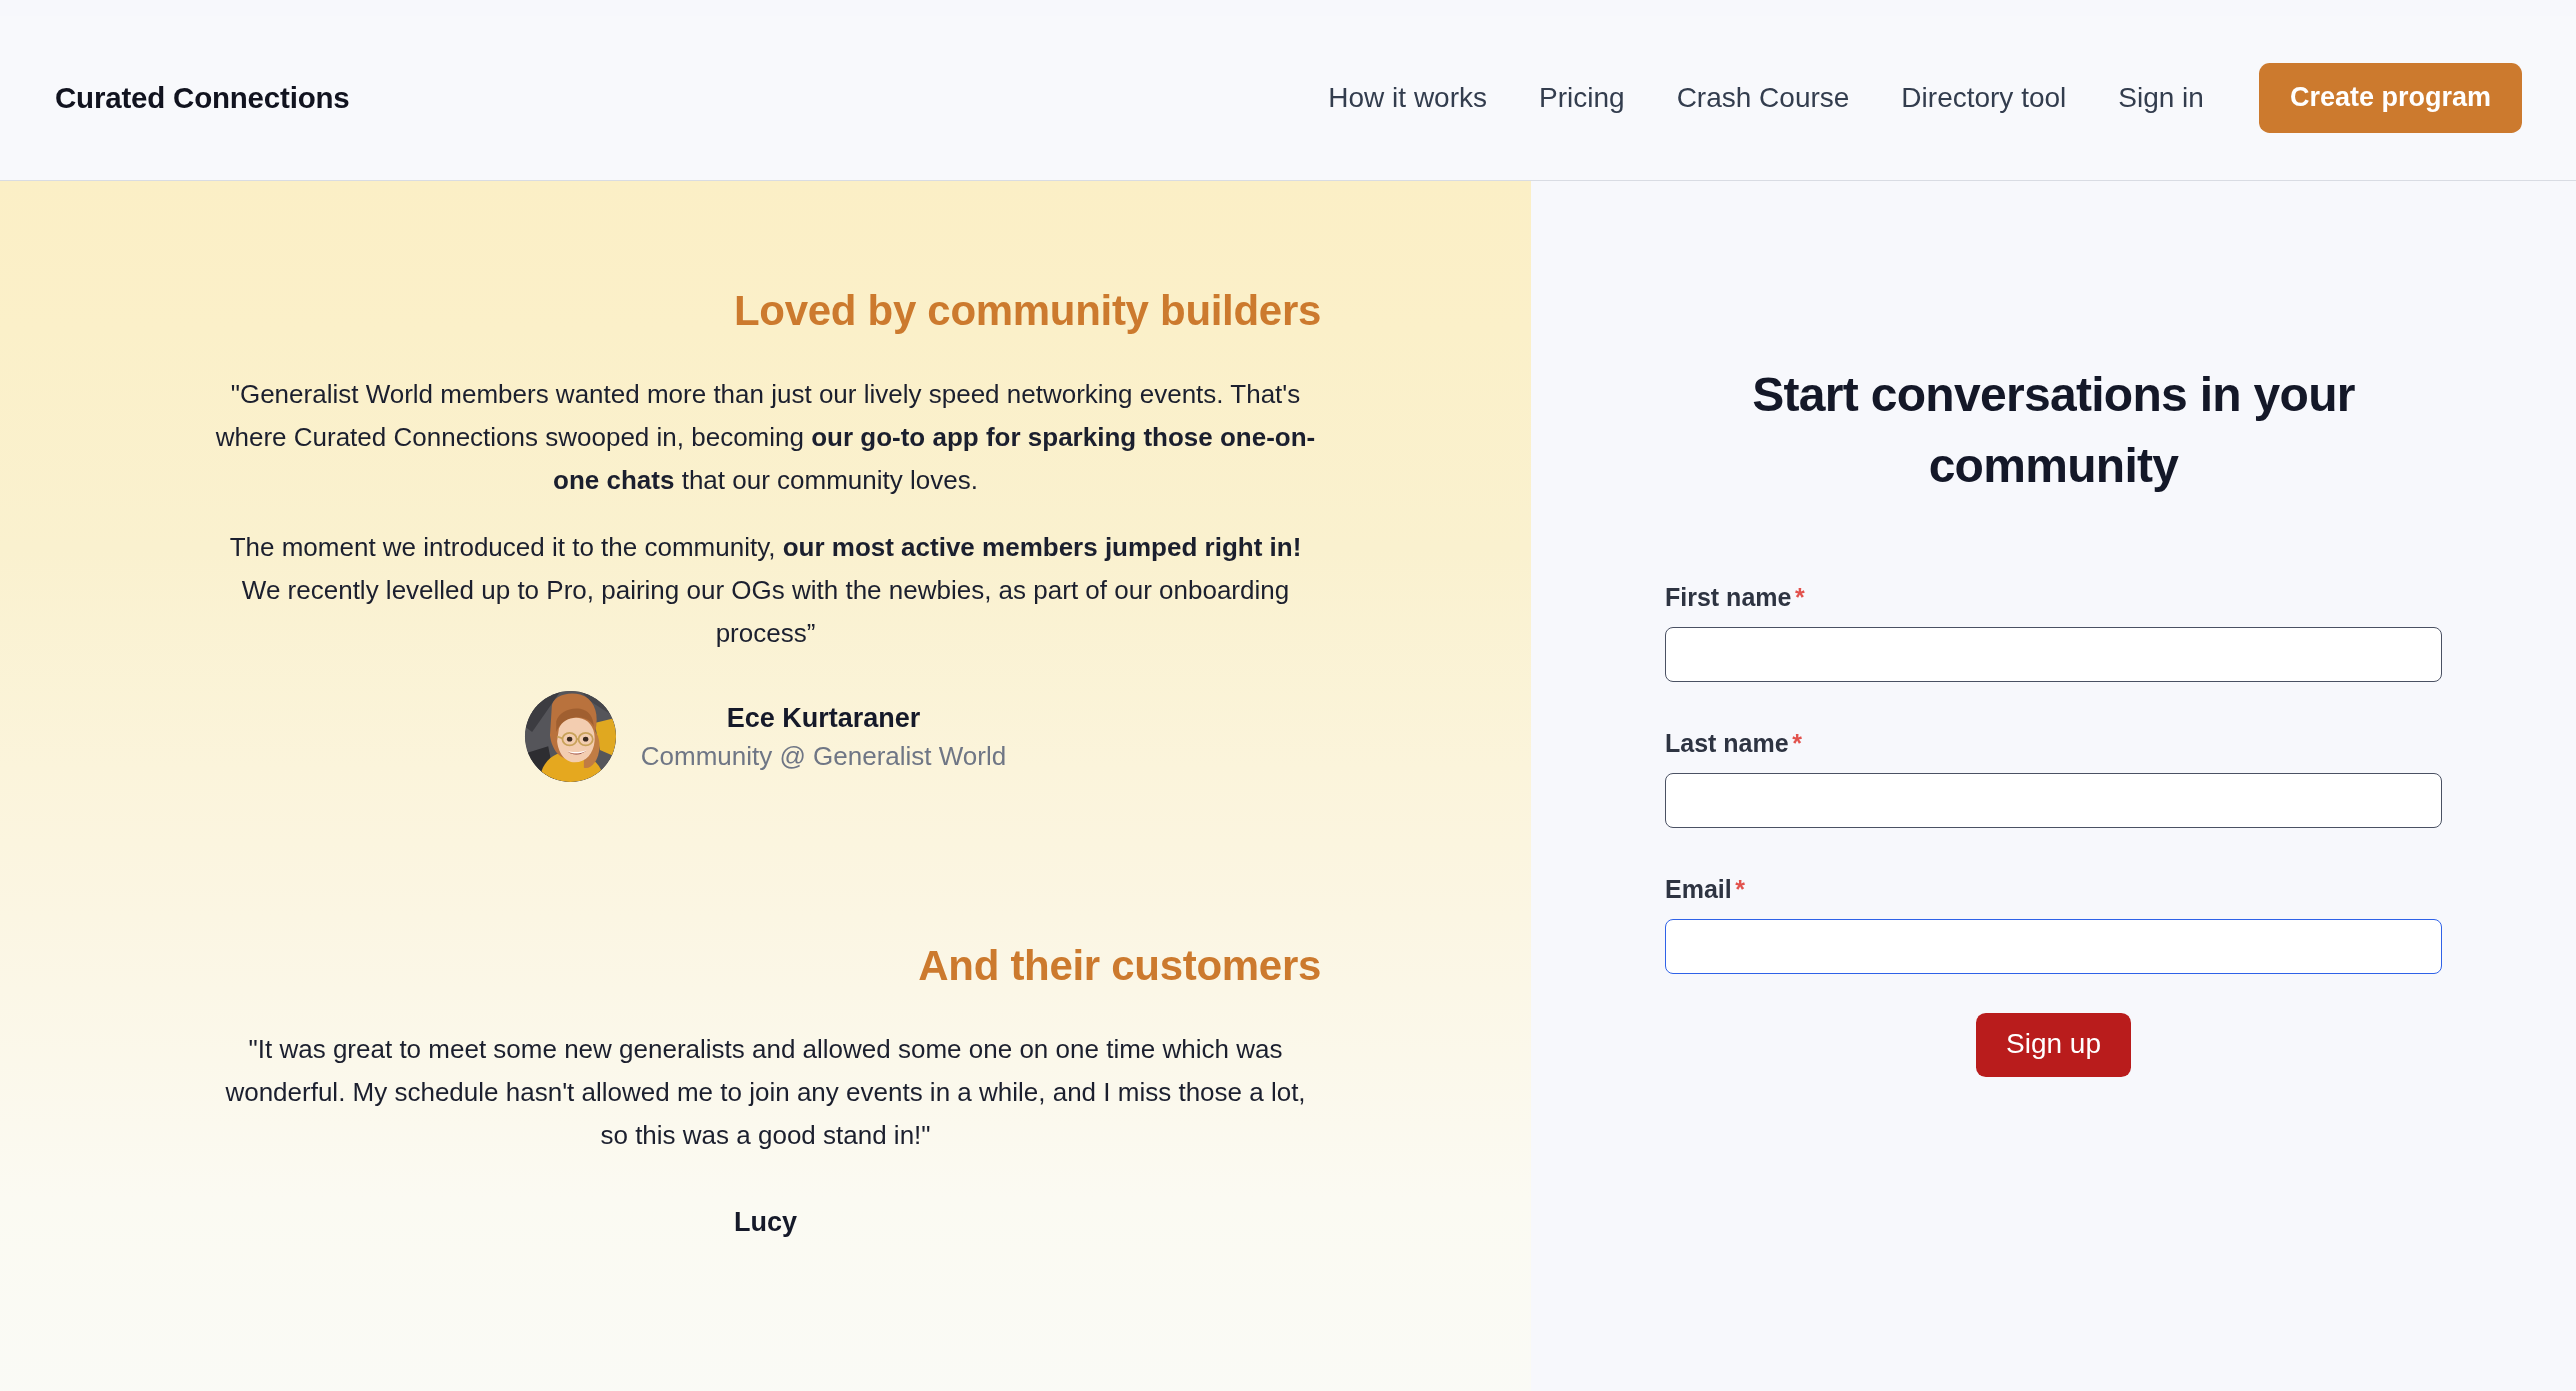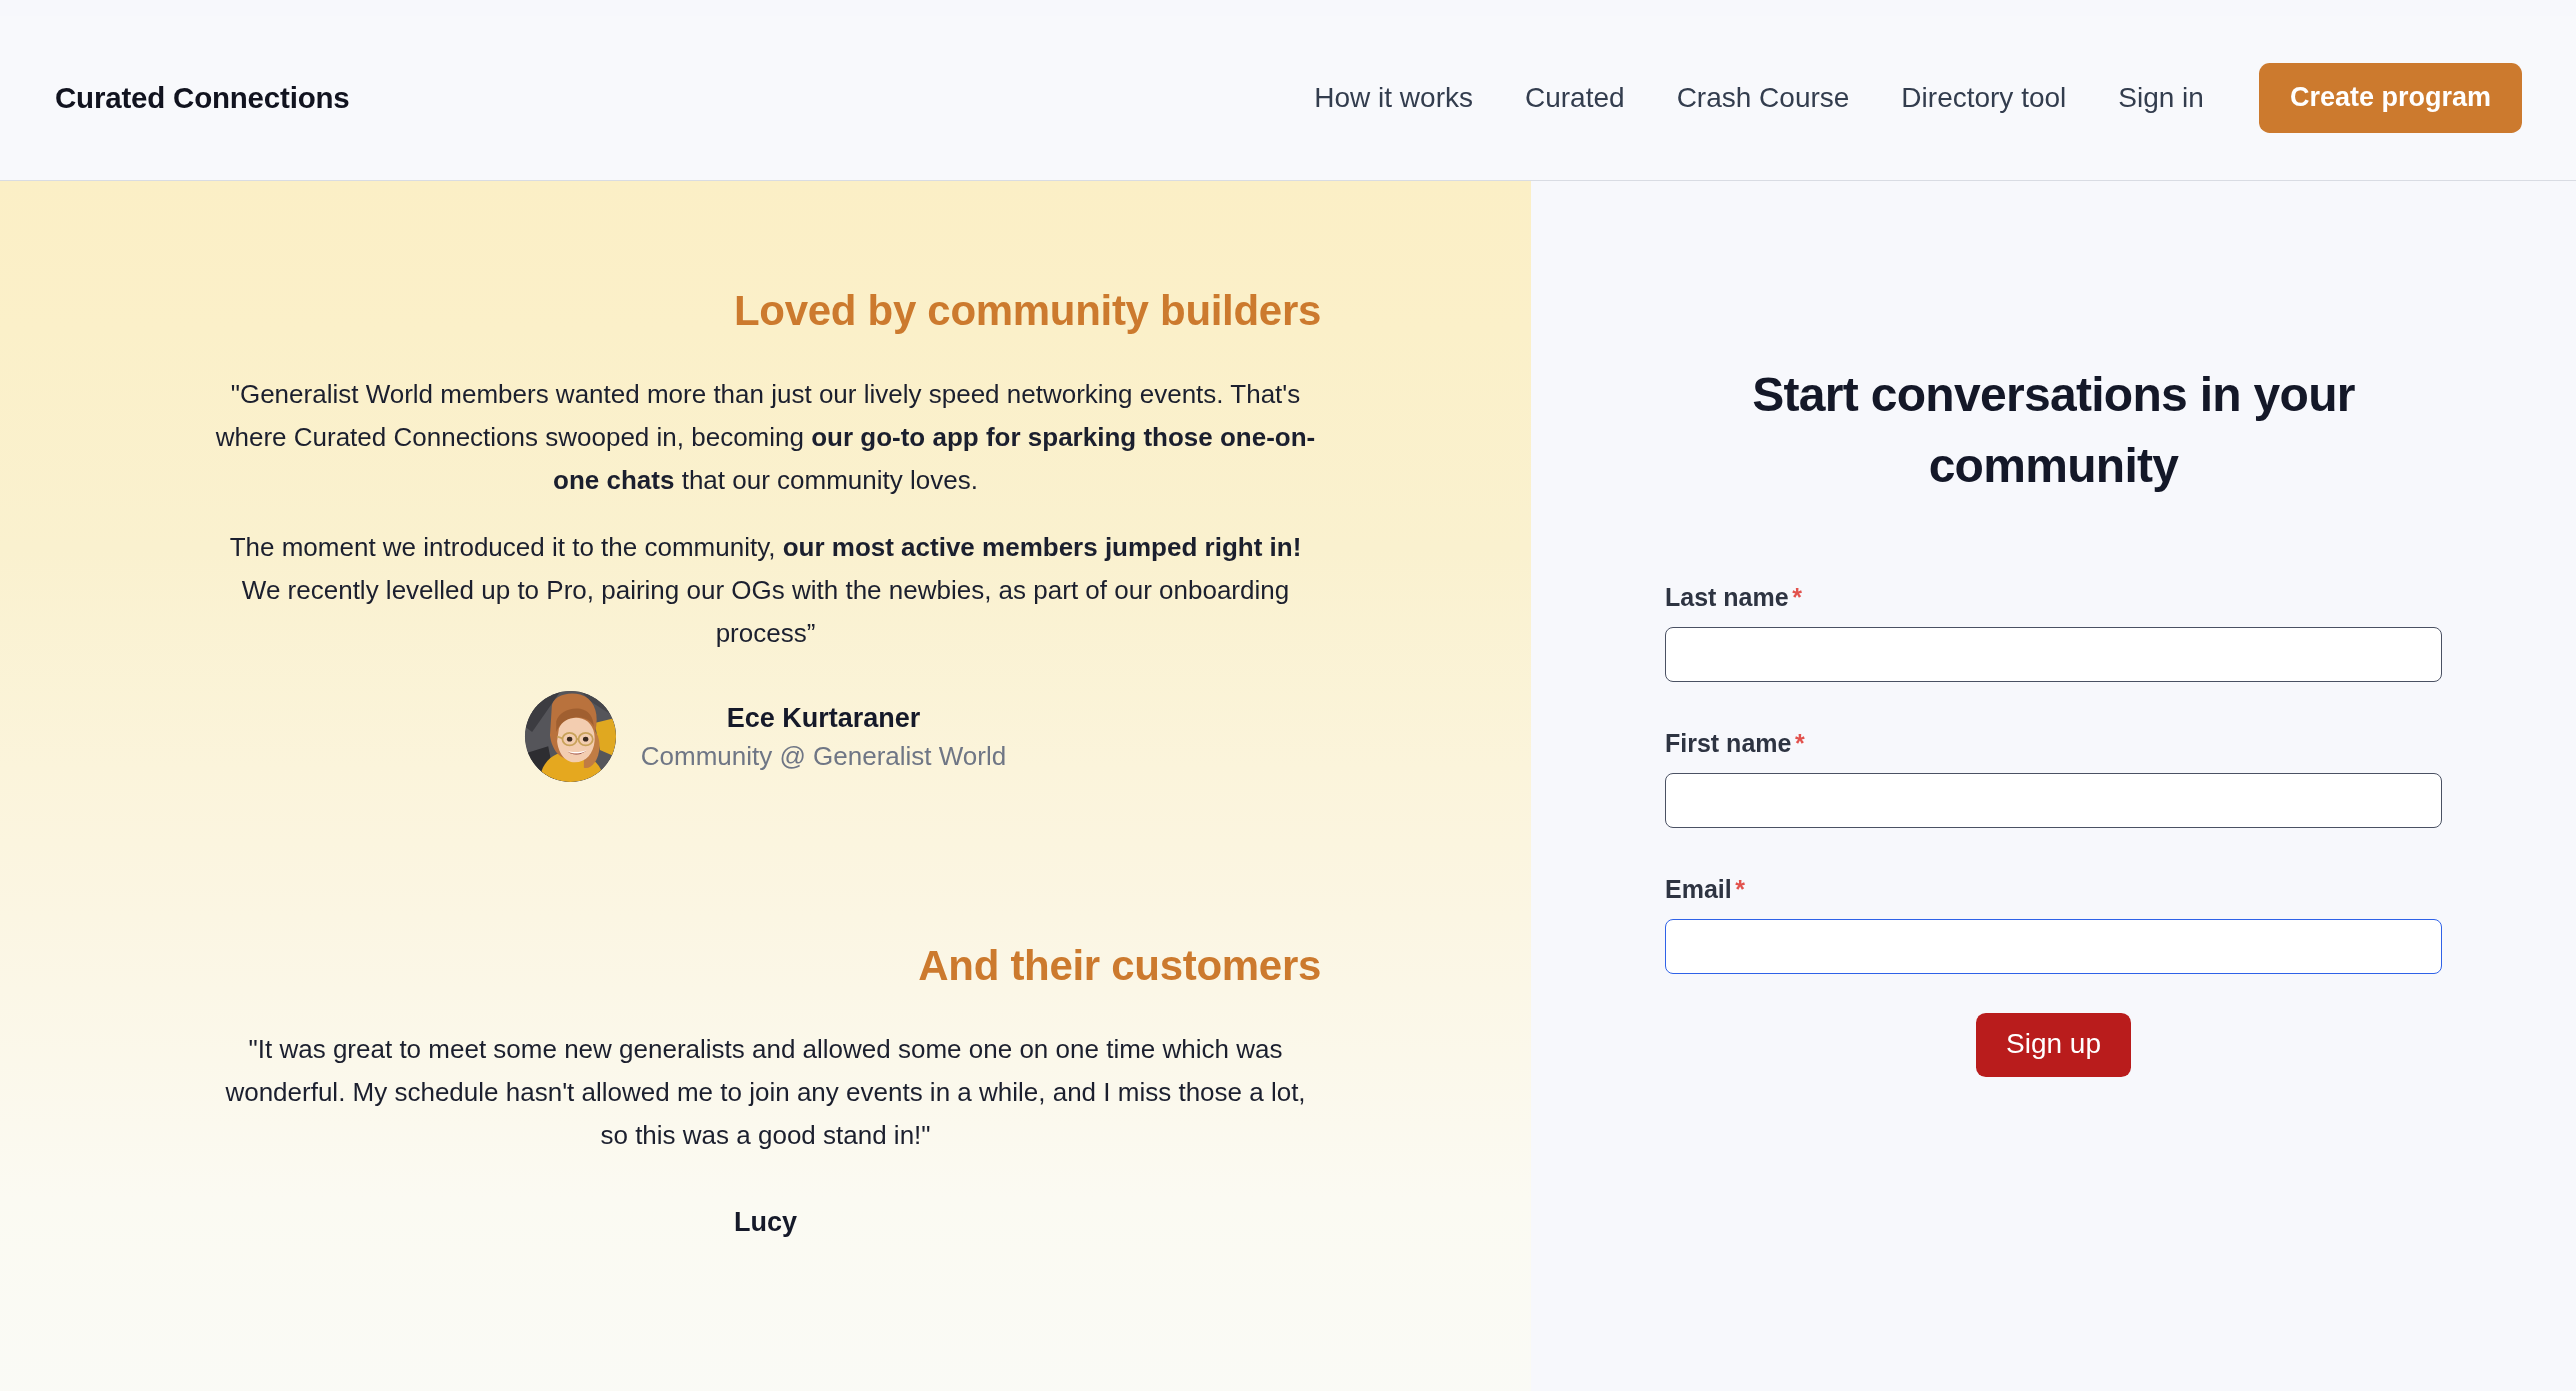--- a/index.html
+++ b/index.html
@@ -199,21 +199,21 @@
   }
 </style>
 </head>
 <body>
 
 <header class="site-header">
   <div class="brand">Curated Connections</div>
 
   <nav class="nav">
     <a class="nav-link">How it works</a>
-    <a class="nav-link">Curated</a>
+    <a class="nav-link">Pricing</a>
     <a class="nav-link">Crash Course</a>
     <a class="nav-link">Directory tool</a>
     <a class="nav-link">Sign in</a>
     <button class="btn-create">Create program</button>
   </nav>
 </header>
 
 <div class="split">
 
   <section class="left-panel">
@@ -265,26 +265,26 @@
     <p class="quote-p">"It was great to meet some new generalists and allowed some one on one time which was wonderful. My schedule hasn't allowed me to join any events in a while, and I miss those a lot, so this was a good stand in!"</p>
 
     <div class="customer-name">Lucy</div>
   </section>
 
   <section class="right-panel">
 
     <h1 class="form-title">Start conversations in your community</h1>
 
     <div class="field">
+      <label class="field-label"><span>First name</span><span class="req-star">*</span></label>
+      <input class="text-input" type="text" placeholder="" style="">
+    </div>
+
+    <div class="field">
       <label class="field-label"><span>Last name</span><span class="req-star">*</span></label>
-      <input class="text-input" type="text" placeholder="" style="">
-    </div>
-
-    <div class="field">
-      <label class="field-label"><span>First name</span><span class="req-star">*</span></label>
       <input class="text-input" type="text" placeholder="" style="">
     </div>
 
     <div class="field">
       <label class="field-label"><span>Email</span><span class="req-star">*</span></label>
       <input class="text-input focused" type="text" placeholder="" style="">
     </div>
 
     <div class="signup-wrap">
       <button class="btn-signup">Sign up</button>

